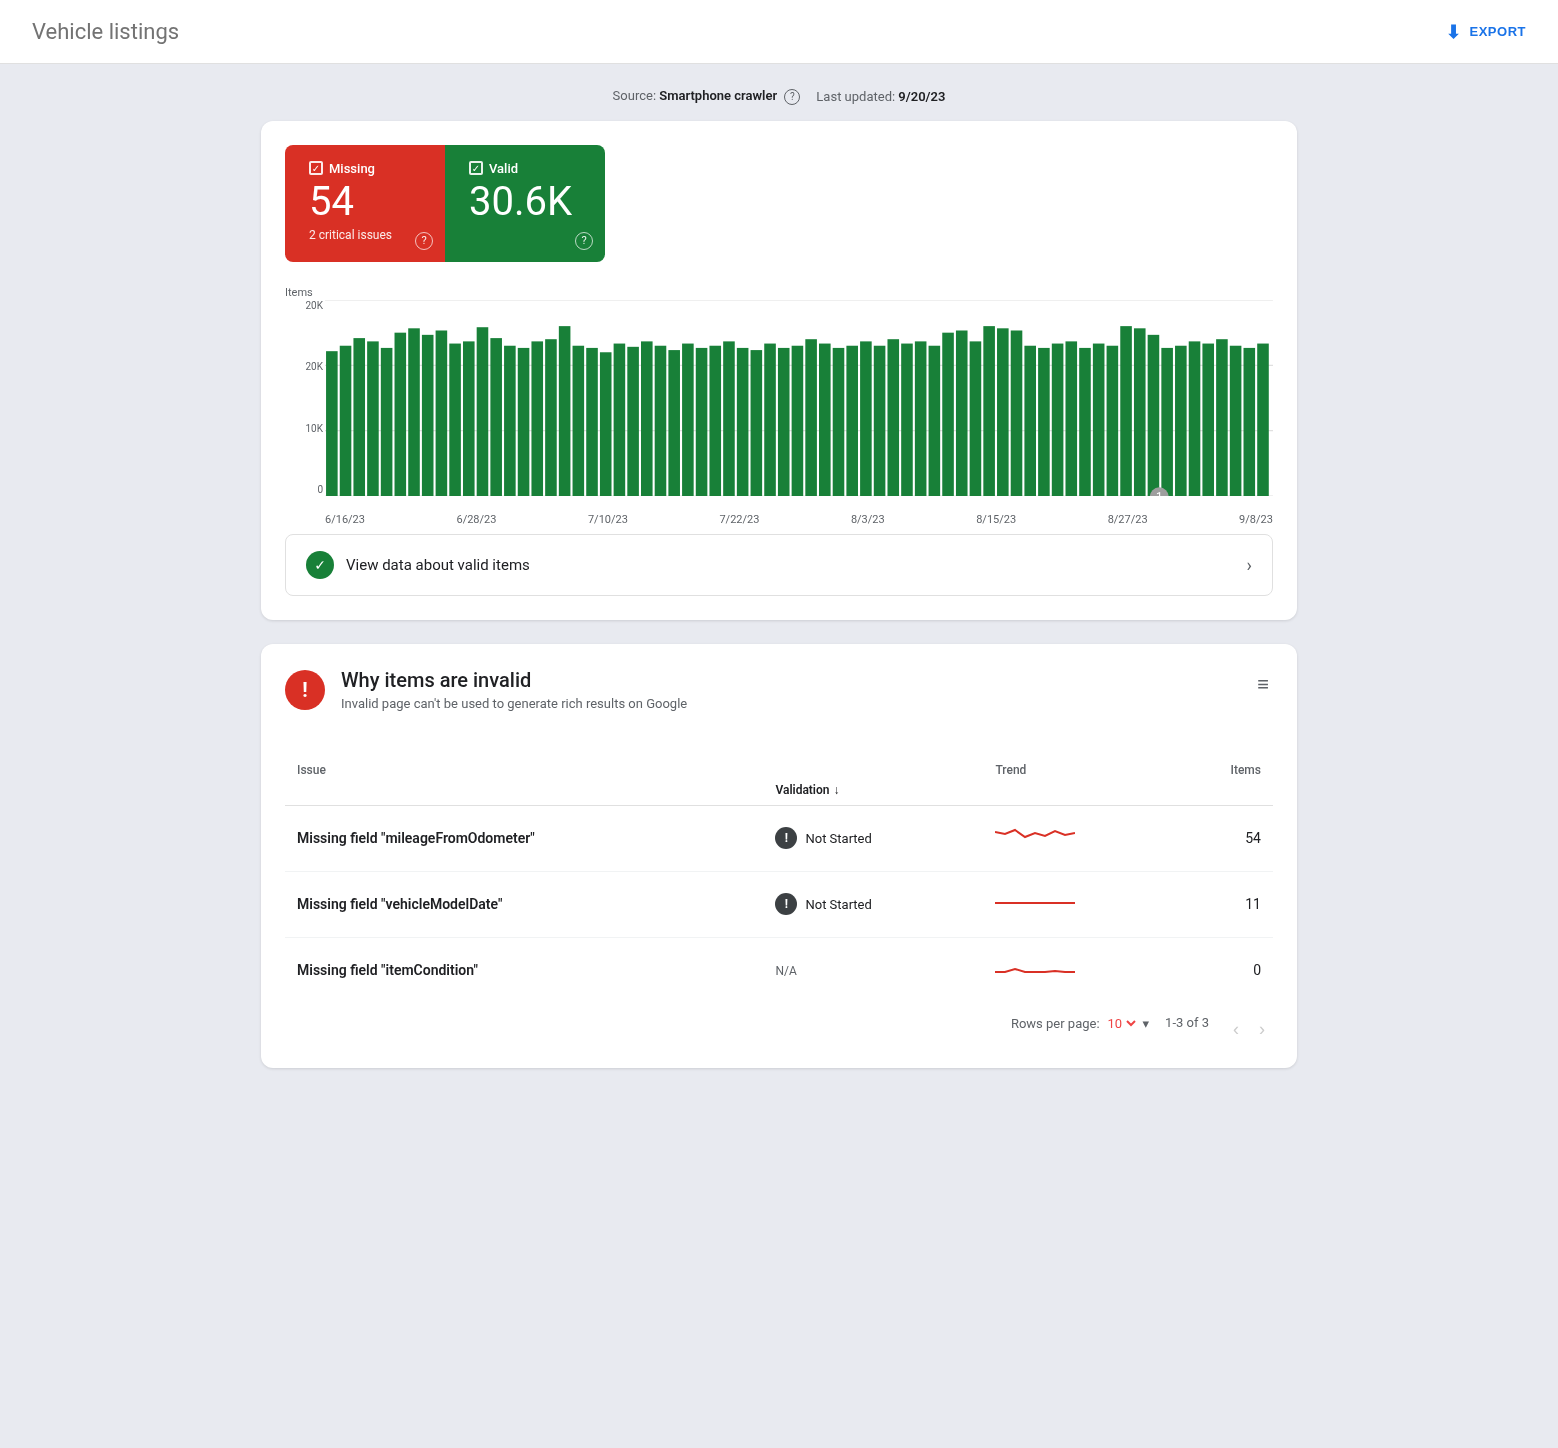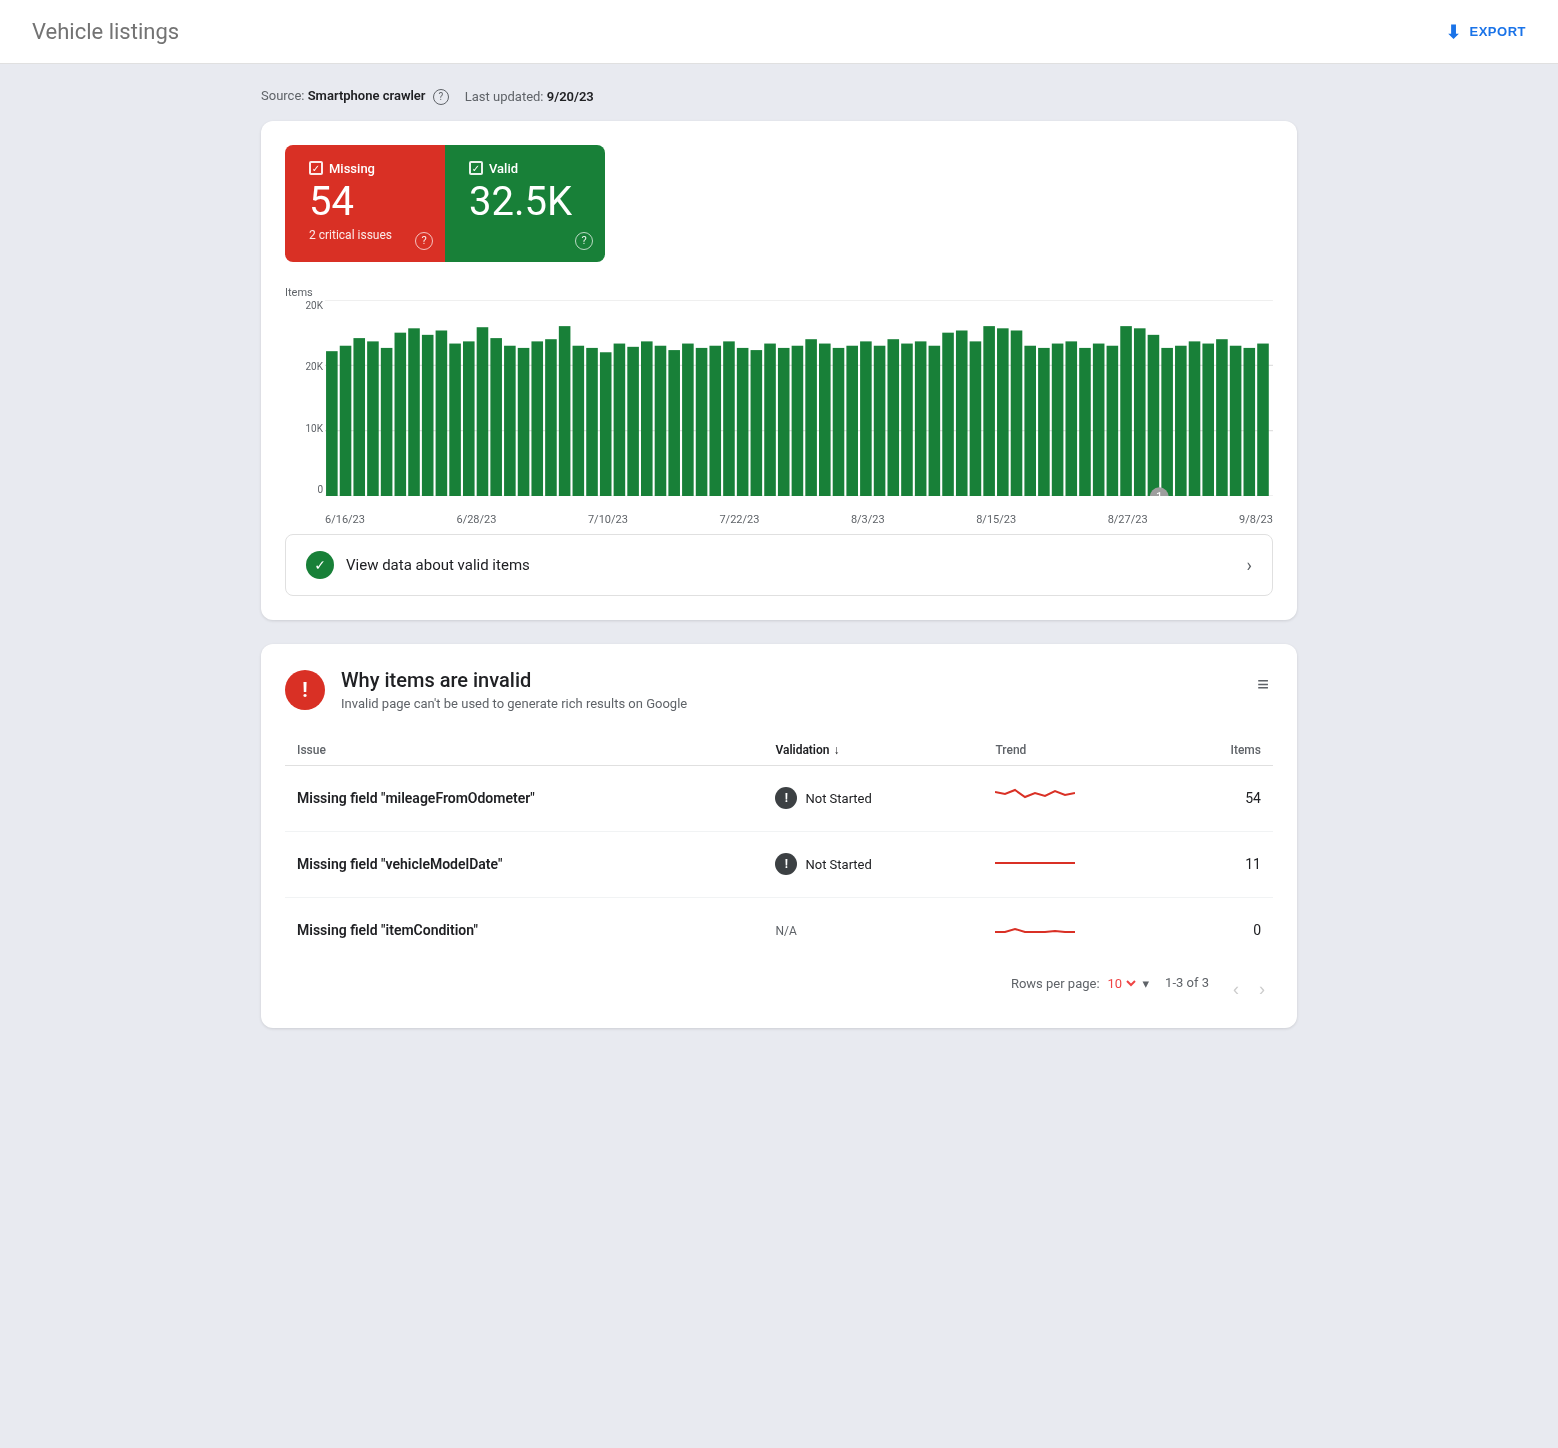--- a/index.html
+++ b/index.html
@@ -42,21 +42,21 @@
       font-size: 18px;
       color: #1a73e8;
     }
     .main-content {
       padding: 24px 32px;
       max-width: 1100px;
       margin: 0 auto;
     }
     .source-bar {
       display: flex;
-      justify-content: flex-start;
+      justify-content: center;
       align-items: center;
       gap: 16px;
       margin-bottom: 16px;
       font-size: 13px;
       color: #5f6368;
     }
     .source-bar strong {
       font-weight: 600;
       color: #202124;
     }
@@ -274,20 +274,21 @@
     .issues-table tr:last-child td {
       border-bottom: none;
     }
     .th-sort {
       display: flex;
       align-items: flex-start;
       gap: 4px;
       font-weight: 600;
       color: #202124;
       font-size: 12px;
+      margin-top: 40px;
     }
     .sort-arrow {
       font-size: 12px;
     }
     .issue-name {
       font-weight: 600;
       font-size: 14px;
     }
     .validation-badge {
       display: flex;
@@ -412,21 +413,21 @@
         </div>
         <div class="tile-count">54</div>
         <div class="tile-sub">2 critical issues</div>
         <div class="tile-help">?</div>
       </div>
       <div class="tile-valid">
         <div class="tile-label">
           <span class="tile-checkbox">✓</span>
           <span>Valid</span>
         </div>
-        <div class="tile-count">32.5K</div>
+        <div class="tile-count">30.6K</div>
         <div class="tile-help">?</div>
       </div>
     </div>
 
     <div class="chart-area">
       <div class="y-labels">
         <span class="y-label">0</span>
         <span class="y-label">10K</span>
         <span class="y-label">20K</span>
         <span class="y-label">20K</span>

